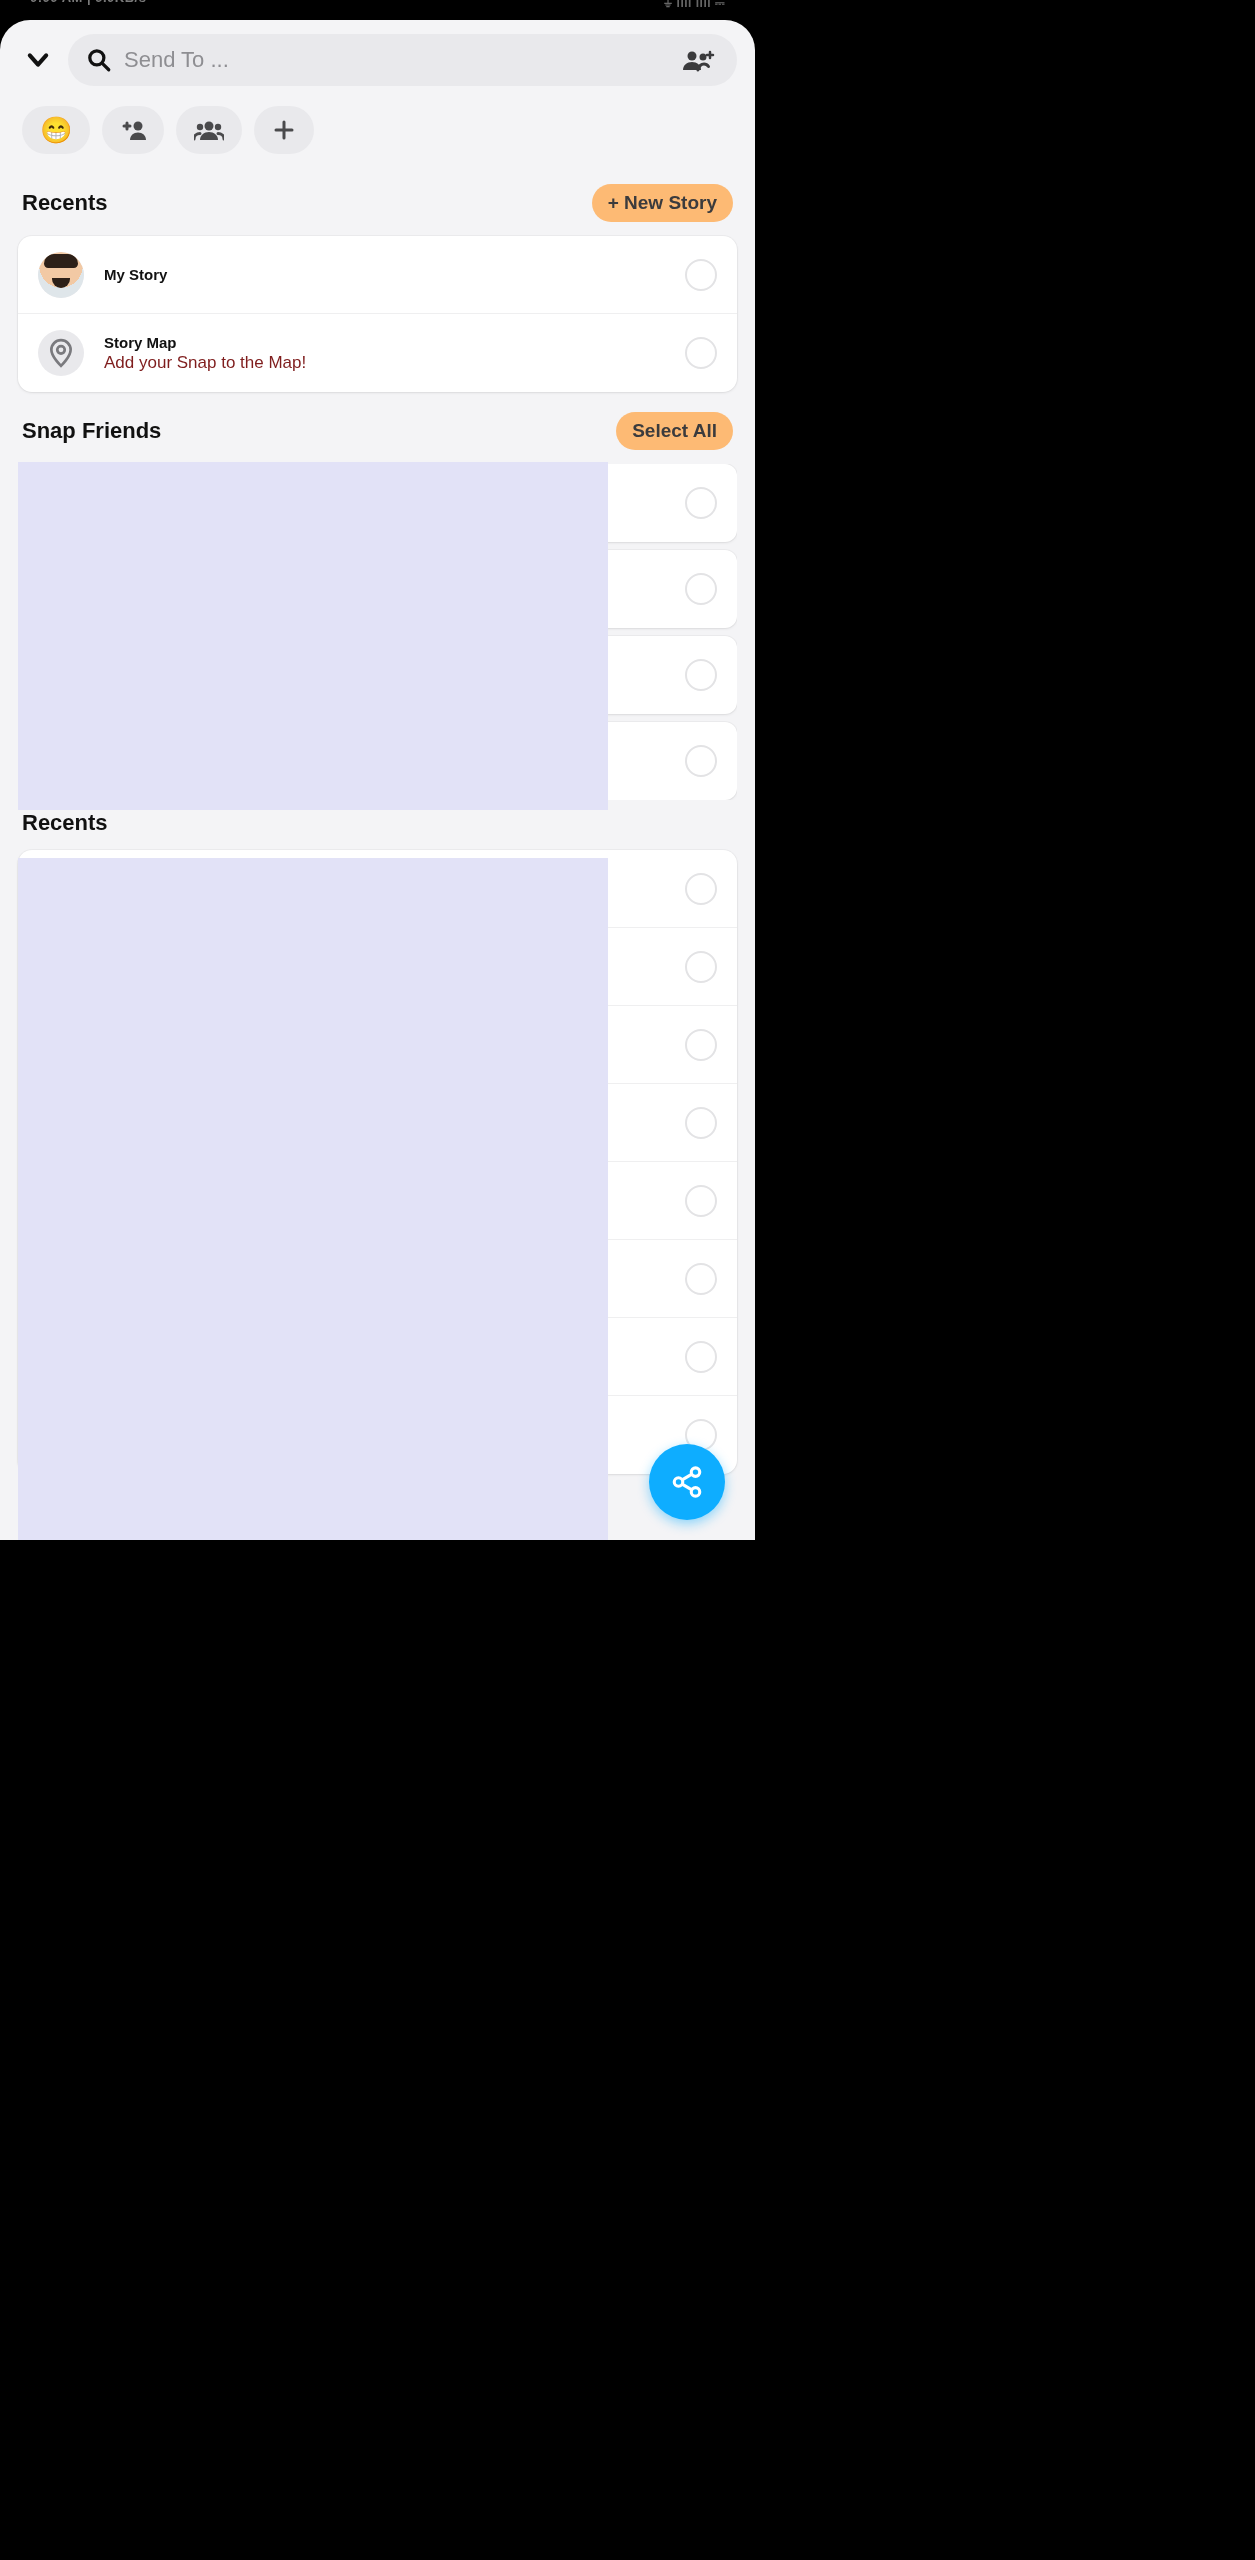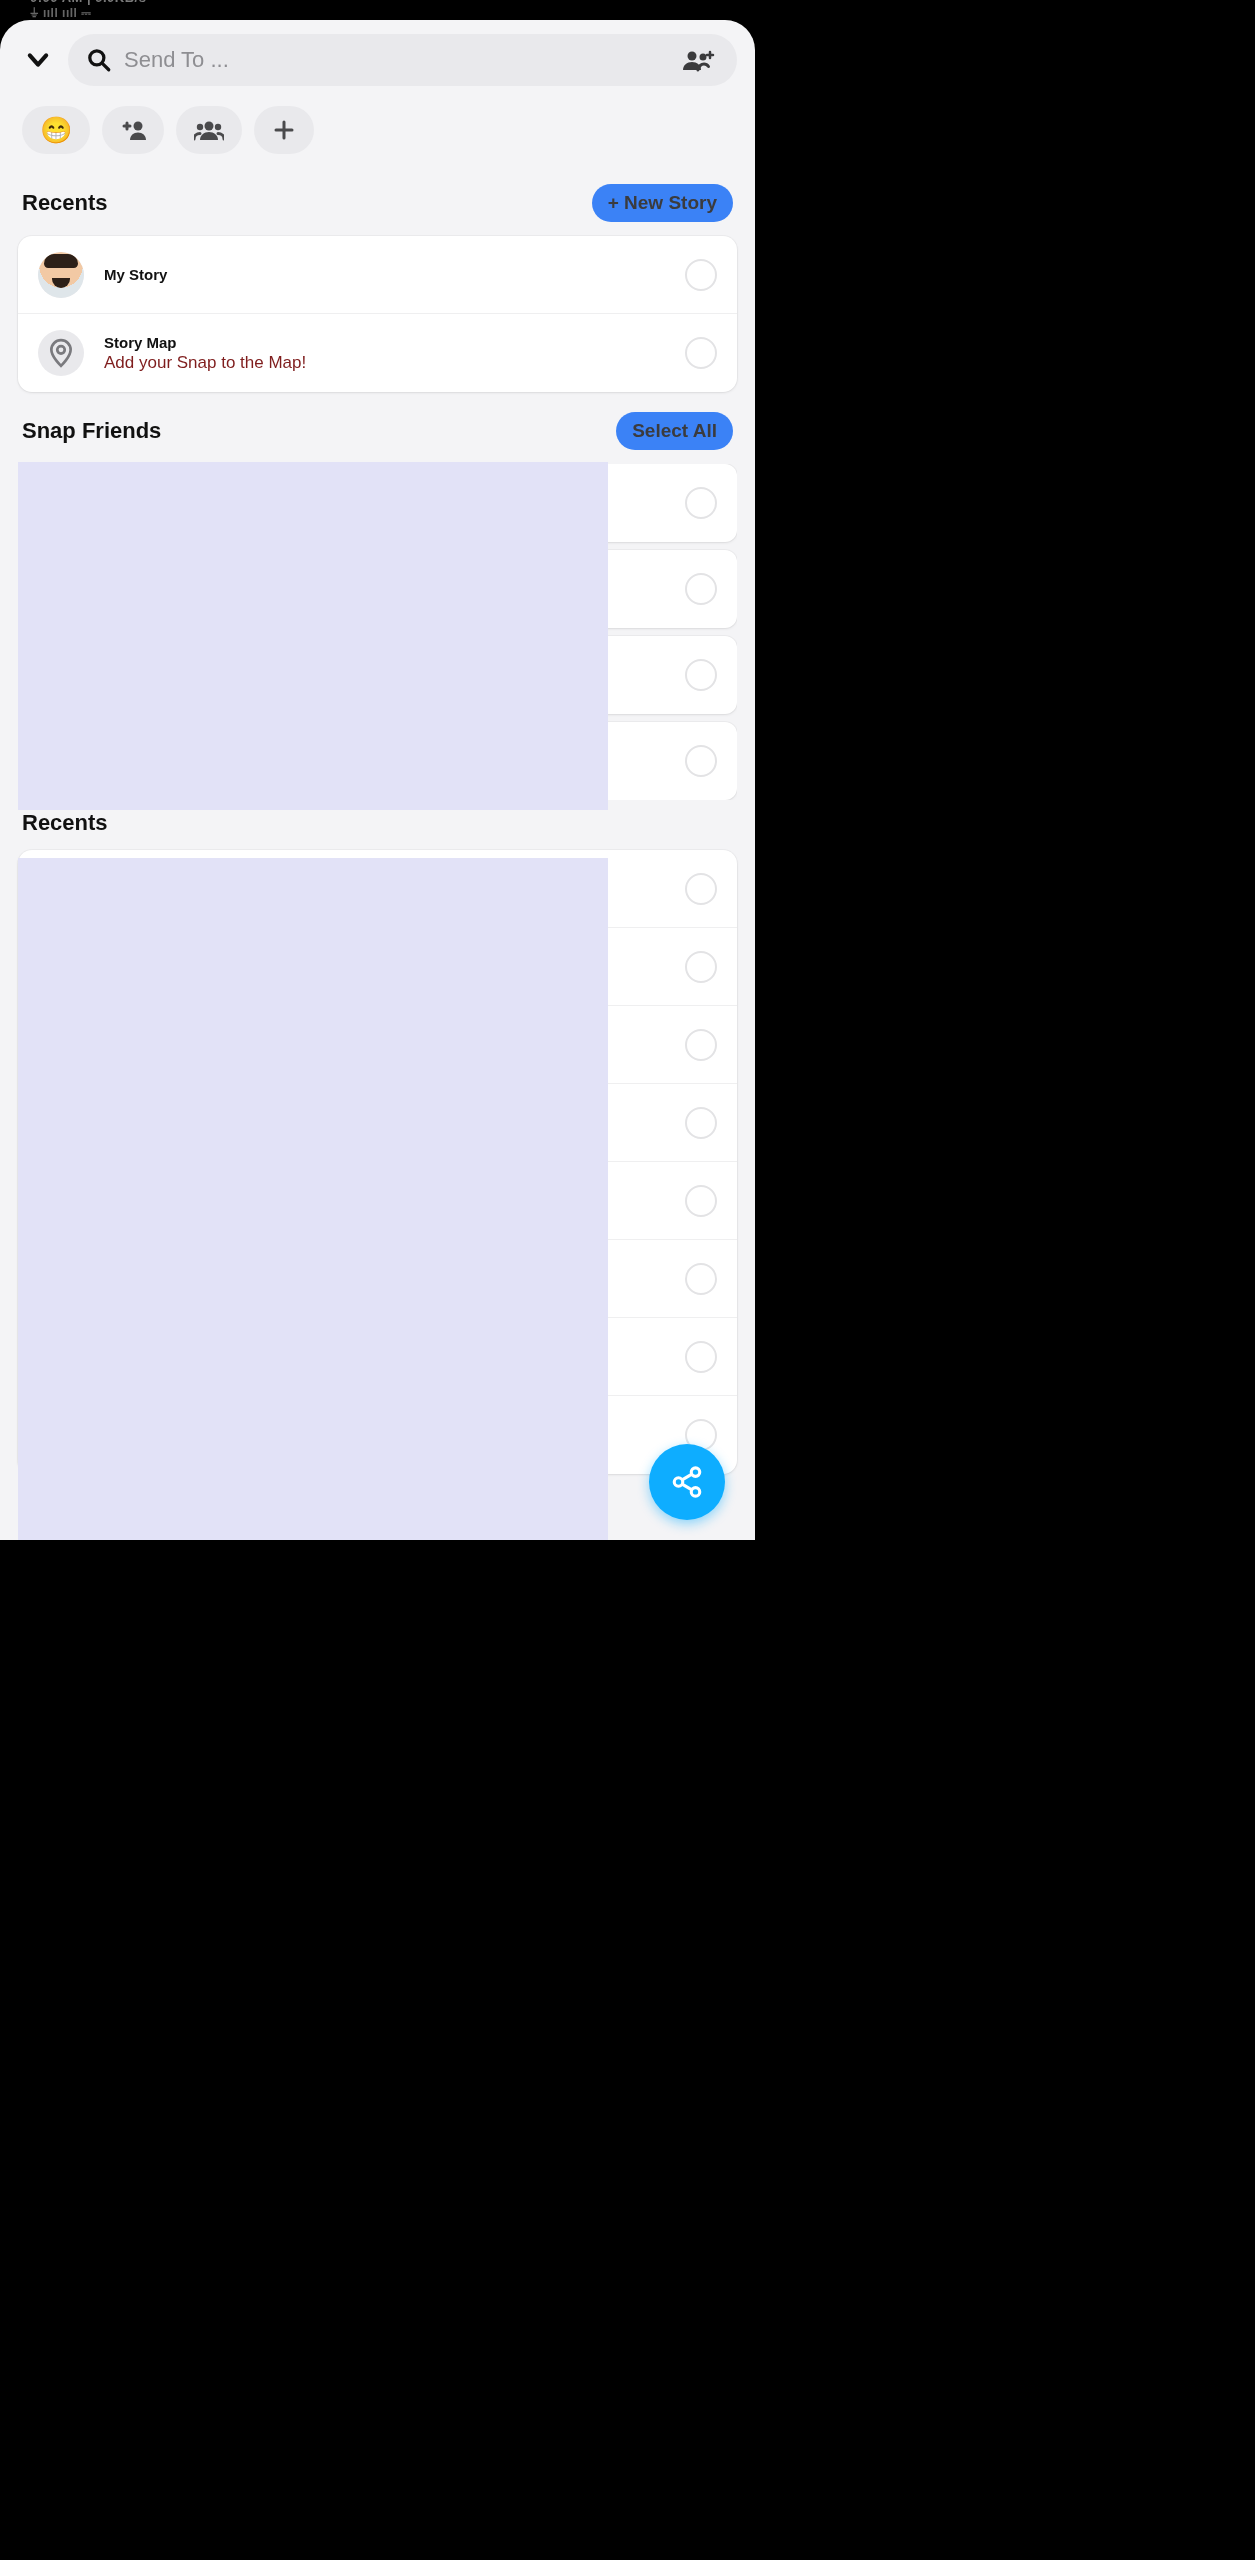--- a/index.html
+++ b/index.html
@@ -18,21 +18,20 @@
       height: 20px;
       padding: 0 30px;
       color: #ccc;
       font-size: 13px;
       font-weight: 700;
       letter-spacing: 0.5px;
       display: flex;
       align-items: flex-start;
       justify-content: space-between;
       overflow: hidden;
-      flex-direction: column;
     }
     .status-bar .left { opacity: .6; margin-top:-10px; }
     .status-bar .right { display:flex; gap:6px; opacity:.5; font-size:12px; margin-top:-4px;}
     .sheet {
       background: #f4f4f6;
       border-radius: 30px 30px 0 0;
       height: calc(100% - 20px);
       padding: 14px 18px 0 18px;
       position: relative;
     }
@@ -101,21 +100,21 @@
       justify-content: space-between;
       margin-top: 30px;
       padding: 0 4px;
     }
     .section-title {
       font-size: 22px;
       font-weight: 700;
       color: #111;
     }
     .header-pill {
-      background: #3b82f6;
+      background: #fdba74;
       border-radius: 22px;
       padding: 8px 16px;
       font-size: 19px;
       font-weight: 600;
       color: #3b3b3d;
       cursor: pointer;
     }
     .card {
       background: #fff;
       border-radius: 14px;

